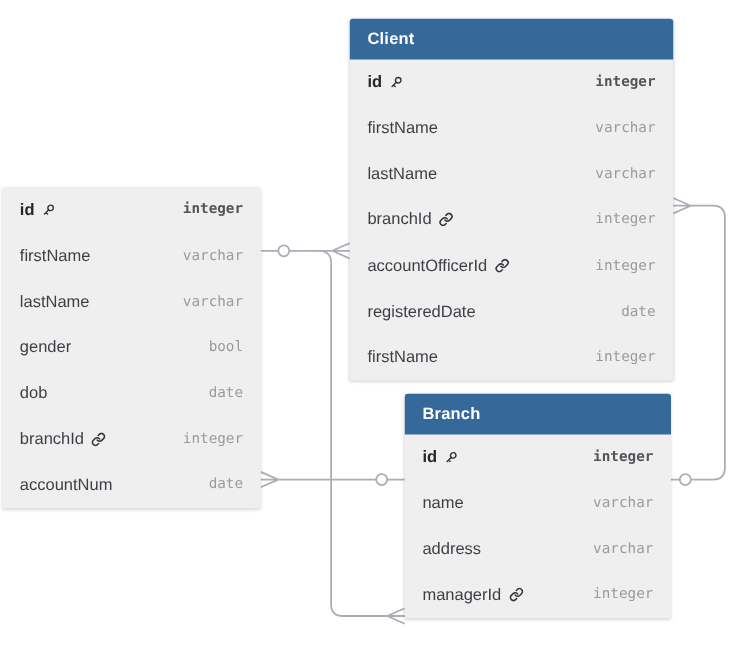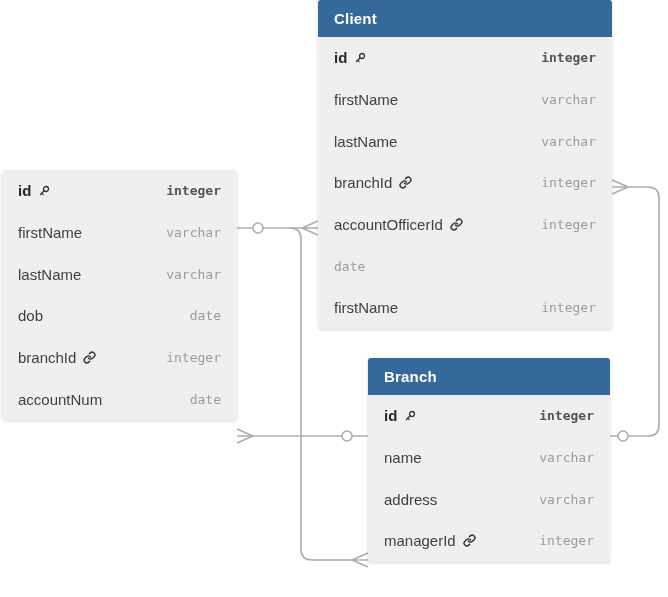--- a/index.html
+++ b/index.html
@@ -35,21 +35,21 @@
   .ftype{
     font-family:"DejaVu Sans Mono","Liberation Mono",monospace;
     font-size:13px;color:var(--field_type,#9a9aa0);white-space:nowrap;
   }
   .row.pk .fname{font-weight:bold;color:var(--pk_text,#26262b);}
   .row.pk .ftype{font-weight:bold;color:var(--pk_type,#53535a);}
   .ficon{width:13px;height:13px;color:#33343b;flex:0 0 auto;}
 
   
   #table-employee{left:2px;  top:170px; width:235px;}
-  #table-client  {left:318px;top:0;   width:294px;}
+  #table-client  {left:318px;top:17px;   width:294px;}
   #table-branch  {left:368px;top:358px; width:242px;}
 </style>
 </head>
 <body>
 
 <div class="canvas">
 
   <svg class="relations" viewBox="0 0 668 597" xmlns="http://www.w3.org/2000/svg">
 
     <g>
@@ -85,20 +85,24 @@
   </svg></span>
           <span class="ftype">integer</span>
         </div>
         <div class="row">
           <span class="fname">firstName</span>
           <span class="ftype">varchar</span>
         </div>
         <div class="row">
           <span class="fname">lastName</span>
           <span class="ftype">varchar</span>
+        </div>
+        <div class="row">
+          <span class="fname">gender</span>
+          <span class="ftype">bool</span>
         </div>
         <div class="row">
           <span class="fname">dob</span>
           <span class="ftype">date</span>
         </div>
         <div class="row">
           <span class="fname">branchId<svg class="ficon" viewBox="0 0 24 24" fill="none" stroke="currentColor" stroke-width="2.6" stroke-linecap="round" stroke-linejoin="round">
     <path d="M10 13a5 5 0 0 0 7.54.54l3-3a5 5 0 0 0-7.07-7.07l-1.72 1.71"></path>
     <path d="M14 11a5 5 0 0 0-7.54-.54l-3 3a5 5 0 0 0 7.07 7.07l1.71-1.71"></path>
   </svg></span>
@@ -139,20 +143,21 @@
           <span class="ftype">integer</span>
         </div>
         <div class="row">
           <span class="fname">accountOfficerId<svg class="ficon" viewBox="0 0 24 24" fill="none" stroke="currentColor" stroke-width="2.6" stroke-linecap="round" stroke-linejoin="round">
     <path d="M10 13a5 5 0 0 0 7.54.54l3-3a5 5 0 0 0-7.07-7.07l-1.72 1.71"></path>
     <path d="M14 11a5 5 0 0 0-7.54-.54l-3 3a5 5 0 0 0 7.07 7.07l1.71-1.71"></path>
   </svg></span>
           <span class="ftype">integer</span>
         </div>
         <div class="row">
+          <span class="fname">registeredDate</span>
           <span class="ftype">date</span>
         </div>
         <div class="row">
           <span class="fname">firstName</span>
           <span class="ftype">integer</span>
         </div>
       </div>
   </div>
 
   <div class="db-table" id="table-branch">

